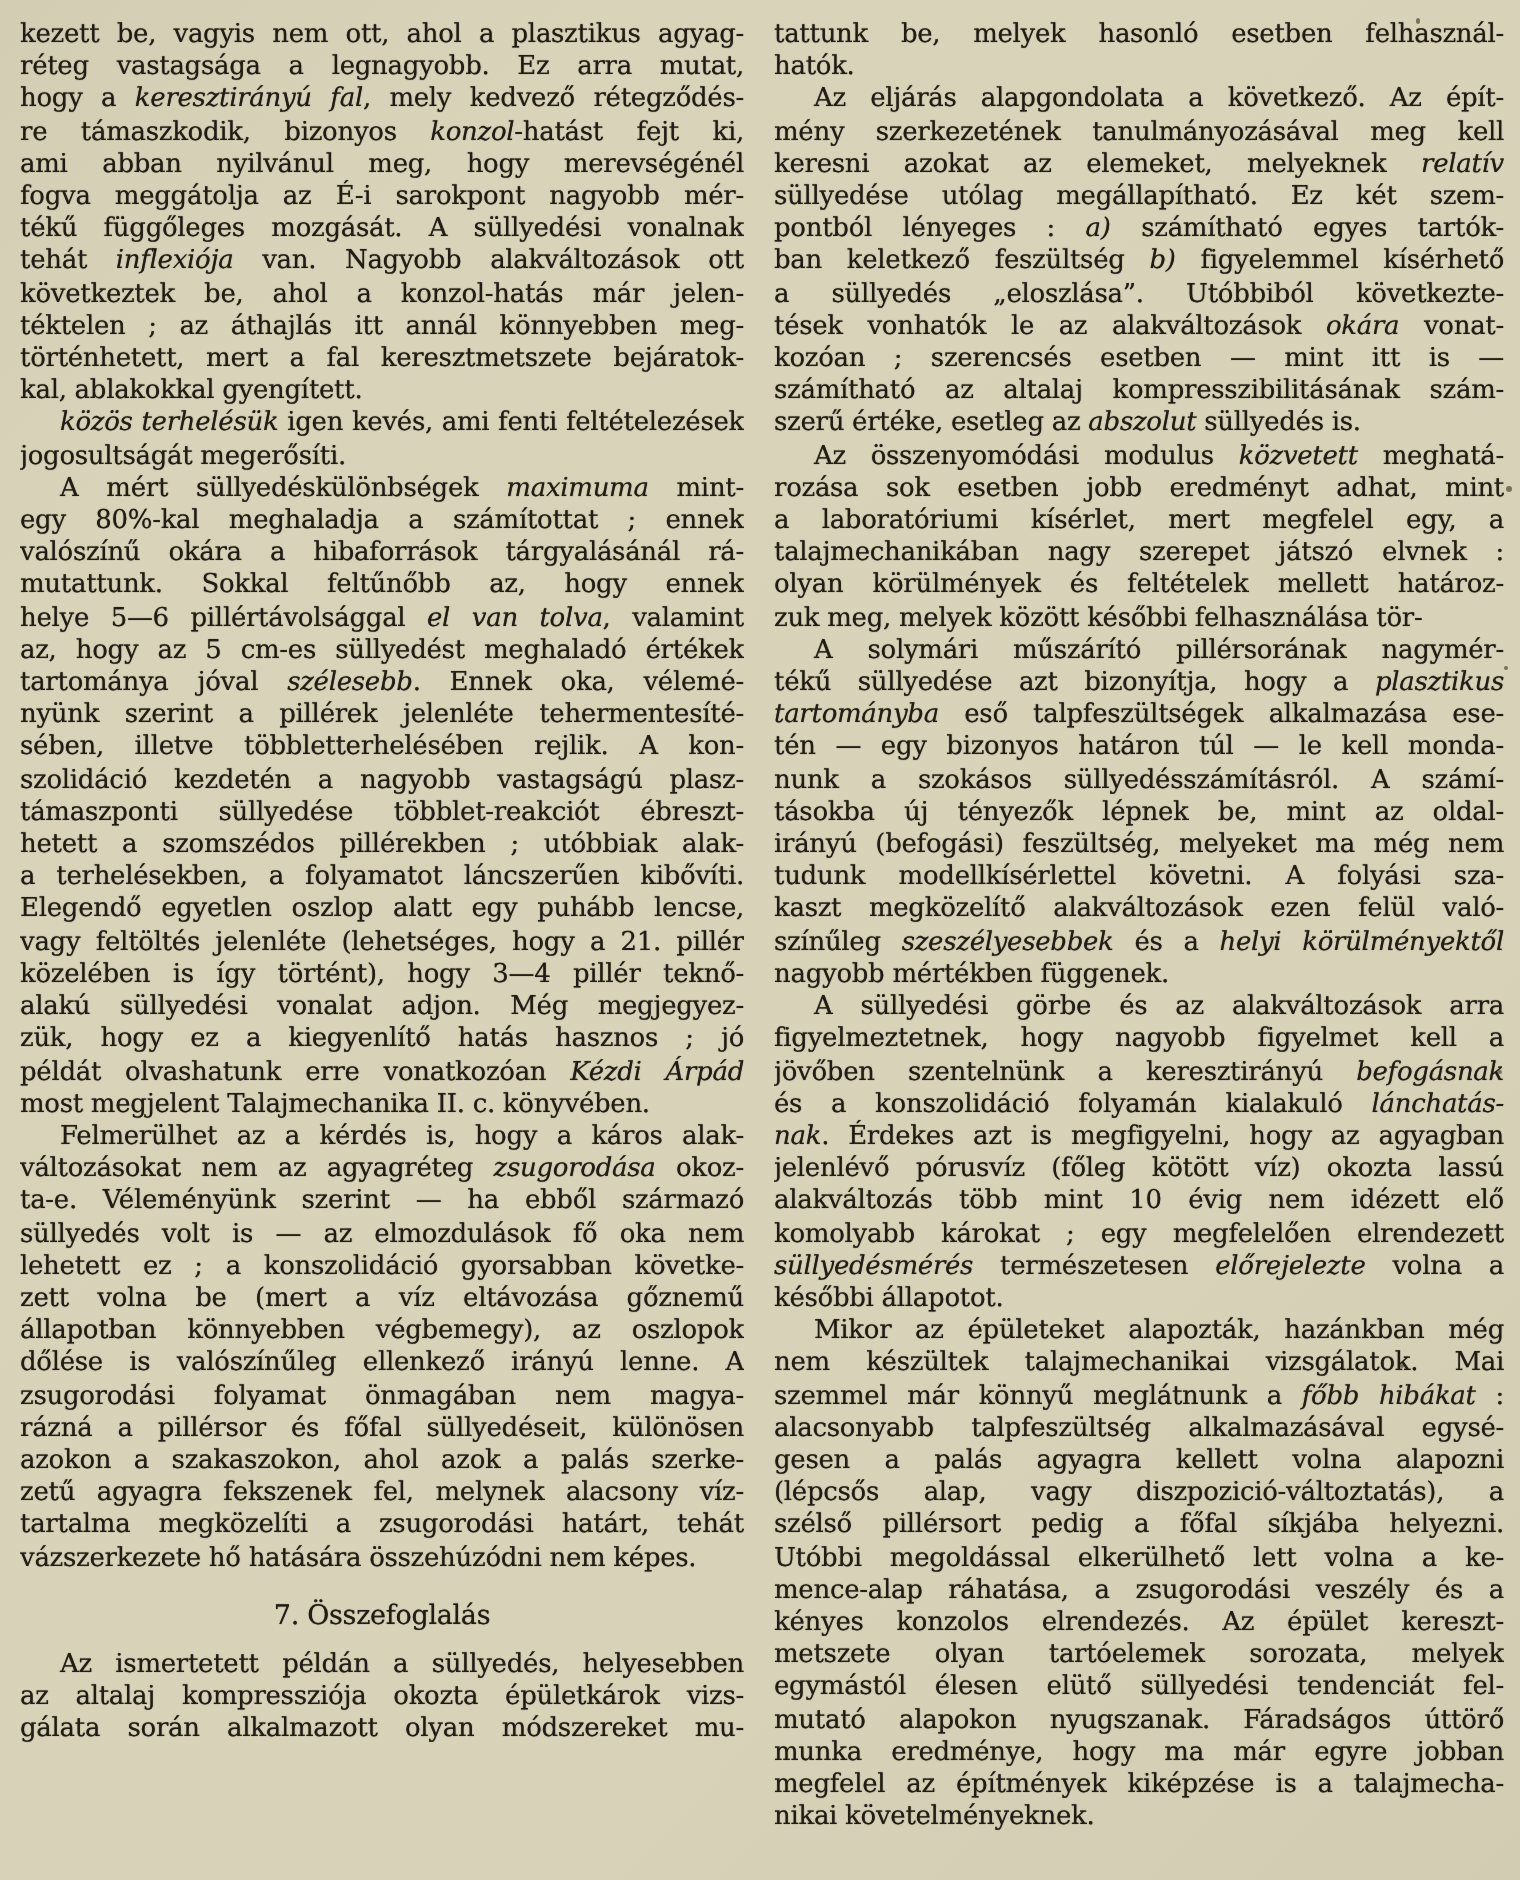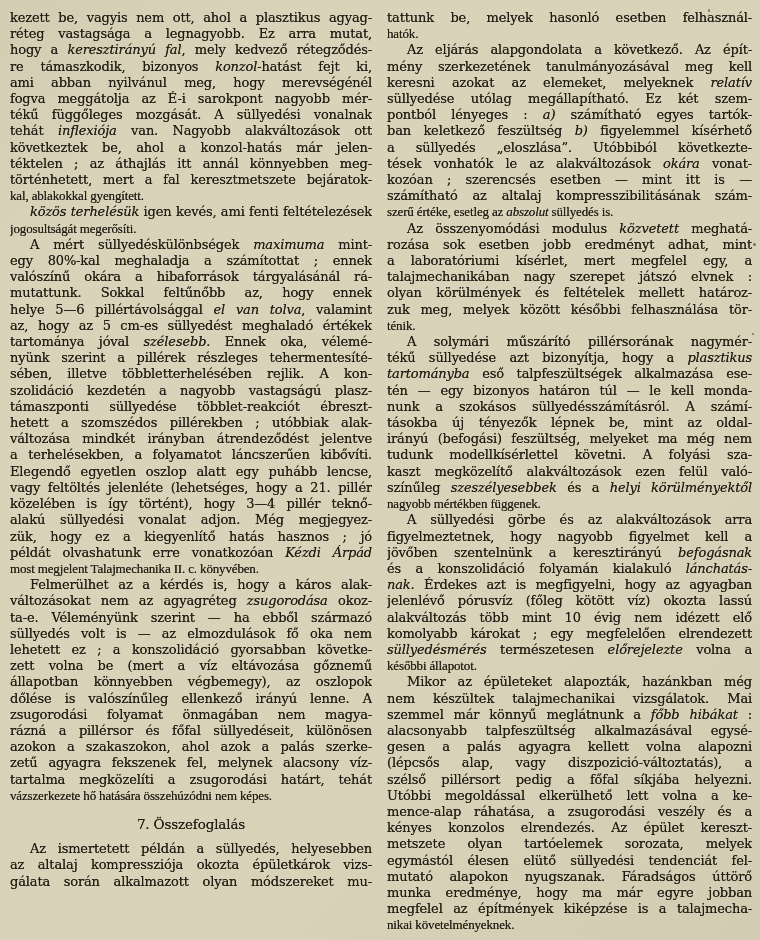--- a/index.html
+++ b/index.html
@@ -23,21 +23,21 @@
     text-shadow: 0 0 0.5px rgba(30, 24, 12, 0.75);
     overflow: hidden;
   }
   .col-left  { left: 10px;  width: 362px; height: 926px; }
   .col-right { left: 387px; width: 365px; height: 926px; }
   .line {
     text-align: justify;
     text-align-last: justify;
     white-space: normal;
   }
-  .para:not(.cont) .line:last-child { text-align-last: left; font-family: Liberation Serif, serif; }
+  .para:not(.cont) .line:last-child { text-align-last: left; }
   .para.indent .line:first-child { text-indent: 20px; }
   .heading {
     text-align: center;
     font-weight: normal;
     font-size: 13.5px;
     margin: 12px 0 9px 0;
     text-align-last: center;
   }
   i { font-style: italic; margin-top: 43px; }
   .speck {
@@ -77,26 +77,25 @@
         <div class="line"><span>jogosultságát megerősíti.</span></div>
       </div>
       <div class="para indent">
         <div class="line"><span>A mért süllyedéskülönbségek </span><i>maximuma</i><span> mint-</span></div>
         <div class="line"><span>egy 80%-kal meghaladja a számítottat ; ennek</span></div>
         <div class="line"><span>valószínű okára a hibaforrások tárgyalásánál rá-</span></div>
         <div class="line"><span>mutattunk. Sokkal feltűnőbb az, hogy ennek</span></div>
         <div class="line"><span>helye 5—6 pillértávolsággal </span><i>el van tolva</i><span>, valamint</span></div>
         <div class="line"><span>az, hogy az 5 cm-es süllyedést meghaladó értékek</span></div>
         <div class="line"><span>tartománya jóval </span><i>szélesebb</i><span>. Ennek oka, vélemé-</span></div>
-        <div class="line"><span>nyünk szerint a pillérek részleges tehermentesíté-</span></div>
+        <div class="line"><span>nyünk szerint a pillérek jelenléte tehermentesíté-</span></div>
         <div class="line"><span>sében, illetve többletterhelésében rejlik. A kon-</span></div>
         <div class="line"><span>szolidáció kezdetén a nagyobb vastagságú plasz-</span></div>
         <div class="line"><span>támaszponti süllyedése többlet-reakciót ébreszt-</span></div>
         <div class="line"><span>hetett a szomszédos pillérekben ; utóbbiak alak-</span></div>
-        <div class="line"><span>változása mindkét irányban átrendeződést jelentve</span></div>
         <div class="line"><span>a terhelésekben, a folyamatot láncszerűen kibővíti.</span></div>
         <div class="line"><span>Elegendő egyetlen oszlop alatt egy puhább lencse,</span></div>
         <div class="line"><span>vagy feltöltés jelenléte (lehetséges, hogy a 21. pillér</span></div>
         <div class="line"><span>közelében is így történt), hogy 3—4 pillér teknő-</span></div>
         <div class="line"><span>alakú süllyedési vonalat adjon. Még megjegyez-</span></div>
         <div class="line"><span>zük, hogy ez a kiegyenlítő hatás hasznos ; jó</span></div>
         <div class="line"><span>példát olvashatunk erre vonatkozóan </span><i>Kézdi Árpád</i></div>
         <div class="line"><span>most megjelent Talajmechanika II. c. könyvében.</span></div>
       </div>
       <div class="para indent">
@@ -140,21 +139,20 @@
         <div class="line"><span>számítható az altalaj kompresszibilitásának szám-</span></div>
         <div class="line"><span>szerű értéke, esetleg az </span><i>abszolut</i><span> süllyedés is.</span></div>
       </div>
       <div class="para indent">
         <div class="line"><span>Az összenyomódási modulus </span><i>közvetett</i><span> meghatá-</span></div>
         <div class="line"><span>rozása sok esetben jobb eredményt adhat, mint</span></div>
         <div class="line"><span>a laboratóriumi kísérlet, mert megfelel egy, a</span></div>
         <div class="line"><span>talajmechanikában nagy szerepet játszó elvnek :</span></div>
         <div class="line"><span>olyan körülmények és feltételek mellett határoz-</span></div>
         <div class="line"><span>zuk meg, melyek között későbbi felhasználása tör-</span></div>
-        <div class="line"><span>ténik.</span></div>
       </div>
       <div class="para indent">
         <div class="line"><span>A solymári műszárító pillérsorának nagymér-</span></div>
         <div class="line"><span>tékű süllyedése azt bizonyítja, hogy a </span><i>plasztikus</i></div>
         <div class="line"><i>tartományba</i><span> eső talpfeszültségek alkalmazása ese-</span></div>
         <div class="line"><span>tén — egy bizonyos határon túl — le kell monda-</span></div>
         <div class="line"><span>nunk a szokásos süllyedésszámításról. A számí-</span></div>
         <div class="line"><span>tásokba új tényezők lépnek be, mint az oldal-</span></div>
         <div class="line"><span>irányú (befogási) feszültség, melyeket ma még nem</span></div>
         <div class="line"><span>tudunk modellkísérlettel követni. A folyási sza-</span></div>

